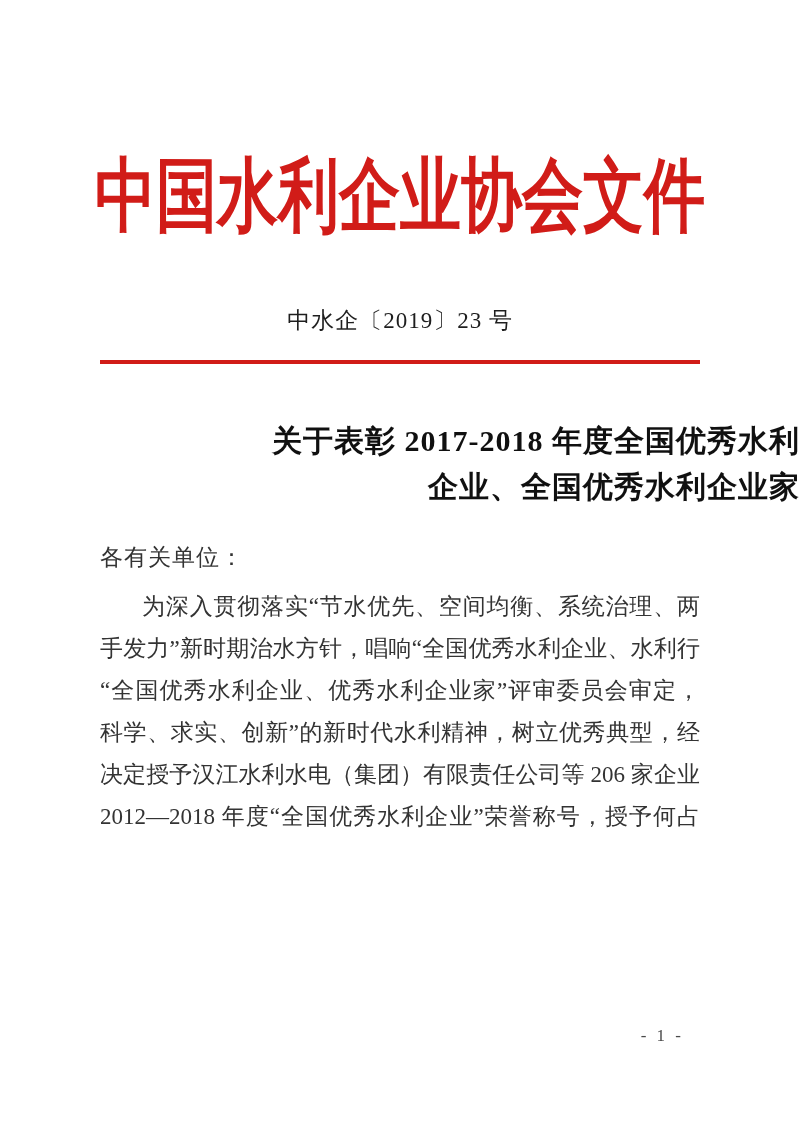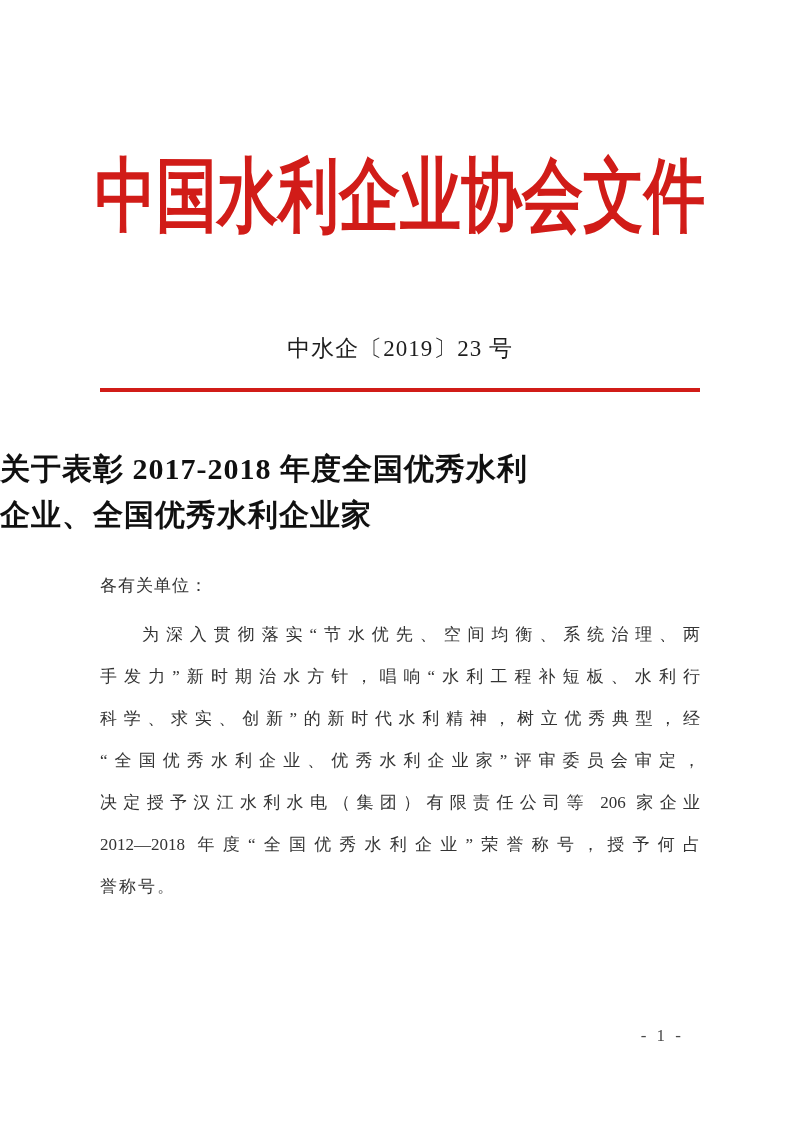--- a/index.html
+++ b/index.html
@@ -29,49 +29,49 @@
     text-align: center;
     color: var(--red);
     font-size: 61px;
     font-weight: 900;
     letter-spacing: 0px;
     transform: scaleY(1.32);
     transform-origin: center;
     white-space: nowrap;
   }
   .doc-number {
-    margin-top: 92px;
+    margin-top: 64px;
     height: 30px;
     line-height: 30px;
     text-align: center;
     font-size: 23px;
     color: #1e1e1e;
     letter-spacing: 1px;
   }
   .red-divider {
     margin: 24px auto 0 auto;
     width: 600px;
     height: 4px;
     background: var(--red);
   }
   
   .doc-title {
     margin-top: 54px;
-    text-align: left;
+    text-align: right;
     font-size: 30px;
     font-weight: bold;
     color: #101010;
     line-height: 46px;
     letter-spacing: 1px;
   }
   
   .body-block {
     width: 600px;
     margin: 26px auto 0 auto;
-    font-size: 17px;
+    font-size: 23px;
     color: var(--ink);
   }
   .salutation {
     line-height: 44px;
     text-align: left;
     letter-spacing: 1px;
   }
   .paragraph { margin-top: 6px; }
   .p-line {
     height: 42px;
@@ -112,24 +112,23 @@
   <div class="doc-title">
     <div>关于表彰 2017-2018 年度全国优秀水利</div>
     <div>企业、全国优秀水利企业家</div>
   </div>
 
   <div class="body-block">
     <div class="salutation">各有关单位：</div>
 
     <div class="paragraph">
       <div class="p-line indent">为深入贯彻落实“节水优先、空间均衡、系统治理、两</div>
-      <div class="p-line">手发力”新时期治水方针，唱响“水利工程补短板、水利行</div>
+      <div class="p-line">手发力”新时期治水方针，唱响“全国优秀水利企业、水利行</div>
+      <div class="p-line">“全国优秀水利企业、优秀水利企业家”评审委员会审定，</div>
       <div class="p-line">科学、求实、创新”的新时代水利精神，树立优秀典型，经</div>
-      <div class="p-line">“全国优秀水利企业、优秀水利企业家”评审委员会审定，</div>
       <div class="p-line">决定授予汉江水利水电（集团）有限责任公司等 206 家企业</div>
       <div class="p-line">2012—2018 年度“全国优秀水利企业”荣誉称号，授予何占</div>
-      <div class="p-line last">誉称号。</div>
     </div>
   </div>
 
   <div class="page-number">- 1 -</div>
 
 </div>
 
 </body></html>

